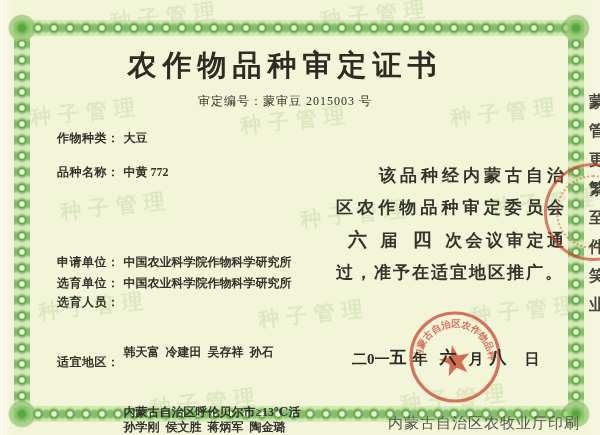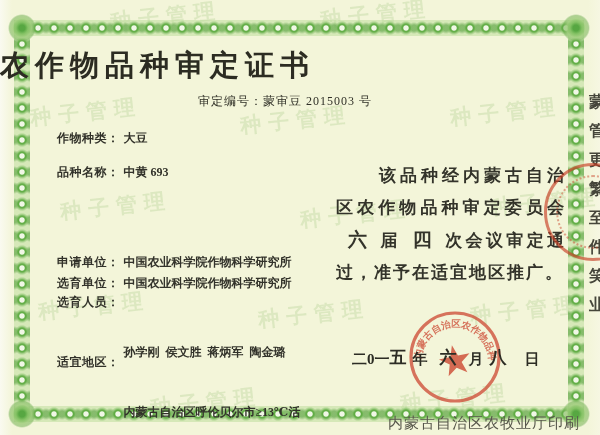--- a/index.html
+++ b/index.html
@@ -22,21 +22,21 @@
   .edge-top{top:0;left:0;right:0;height:16px;}
   .edge-bottom{bottom:0;left:0;right:0;height:16px;}
   .edge-left{left:0;top:0;bottom:0;width:16px;}
   .edge-right{right:0;top:0;bottom:0;width:16px;}
   .corner{position:absolute;width:28px;height:28px;
     background:radial-gradient(circle at 50% 50%, #57a742 3px, #86c366 6px, rgba(160,205,125,0.85) 9.5px, rgba(118,178,88,0.55) 12.5px, rgba(118,178,88,0) 14px);}
   .c-tl{left:-6px;top:-6px;} .c-tr{right:-6px;top:-6px;}
   .c-bl{left:-6px;bottom:-6px;} .c-br{right:-6px;bottom:-6px;}
   
   .content{position:absolute;inset:0;z-index:2;color:#2f2f26;}
-  .title{position:absolute;left:0;right:30px;top:46px;margin:0;
+  .title{position:absolute;left:0;right:30px;top:46px;margin:0;text-align:center;
          font-size:29px;font-weight:bold;letter-spacing:6px;color:#2c2c22;}
   .certno{position:absolute;left:0;right:30px;top:93px;text-align:center;
           font-size:12px;font-weight:normal;letter-spacing:1px;}
   .field{position:absolute;left:57px;display:flex;font-size:12px;font-weight:bold;
          color:#32322a;white-space:pre;line-height:25px;}
   .field .lbl{letter-spacing:0.5px;margin-right:4px;}
   .f-crop{top:126px;} .f-variety{top:160px;} .f-applicant{top:209px;margin-top:41px;}
   .f-breederorg{top:271px;} .f-breeders{top:290px;} .f-region{top:350px;}
   .approval{position:absolute;left:336px;top:160px;width:230px;font-size:17px;
             font-weight:bold;line-height:32px;letter-spacing:2px;text-indent:43px;
@@ -96,36 +96,37 @@
       <span>审定编号：</span><span>蒙审豆 2015003 号</span>
     </div>
 
     <div class="field f-crop">
       <span class="lbl">作物种类：</span>
       <span class="val">大豆</span>
     </div>
 
     <div class="field f-variety">
       <span class="lbl">品种名称：</span>
-      <span class="val">中黄 693</span>
+      <span class="val">中黄 772</span>
     </div>
 
     <div class="field f-applicant">
       <span class="lbl">申请单位：</span>
       <span class="val">中国农业科学院作物科学研究所</span>
     </div>
 
     <div class="field f-breederorg">
       <span class="lbl">选育单位：</span>
       <span class="val">中国农业科学院作物科学研究所</span>
     </div>
 
     <div class="field f-breeders">
       <span class="lbl">选育人员：</span>
       <span class="val">
+        <div>韩天富  冷建田  吴存祥  孙石</div>
         <div>孙学刚  侯文胜  蒋炳军  陶金璐</div>
       </span>
     </div>
 
     <div class="field f-region">
       <span class="lbl">适宜地区：</span>
       <span class="val">
         <div>内蒙古自治区呼伦贝尔市≥13℃活</div>
         
       </span>

